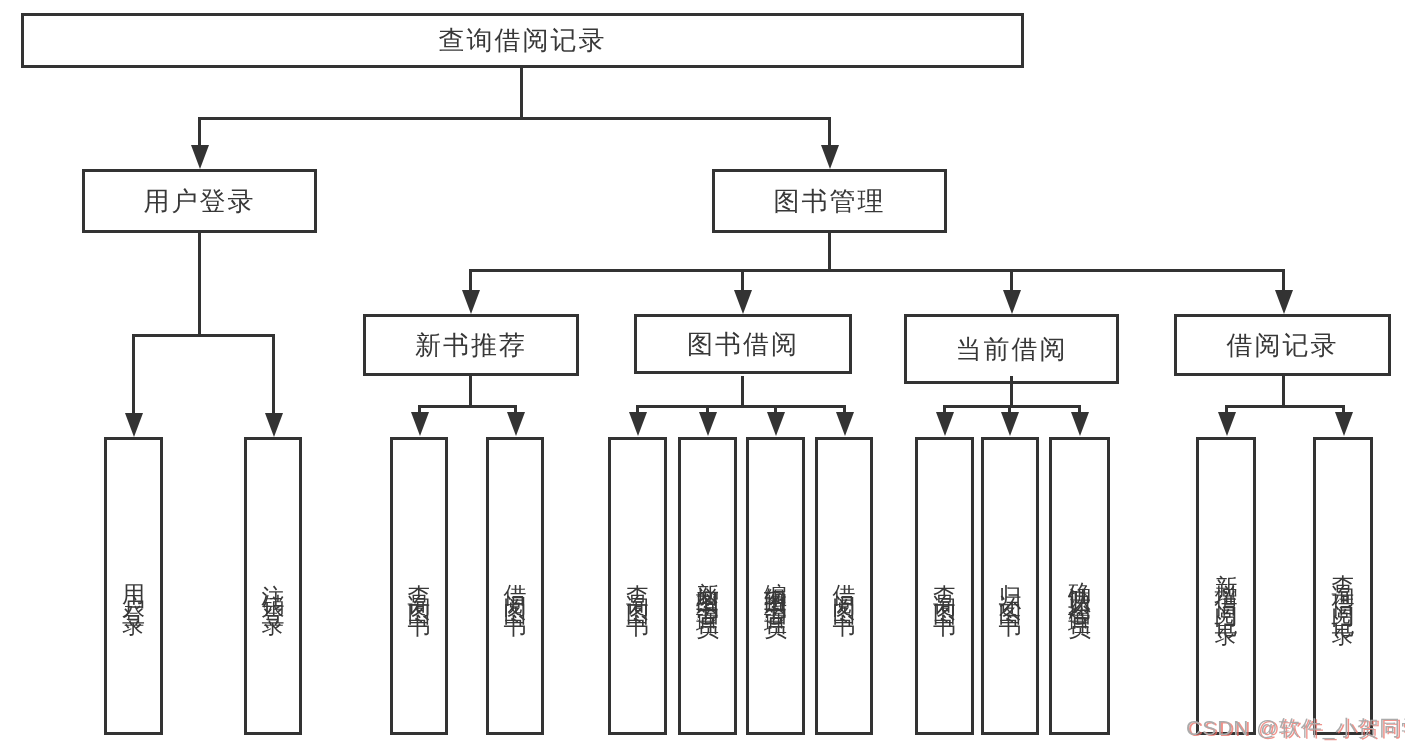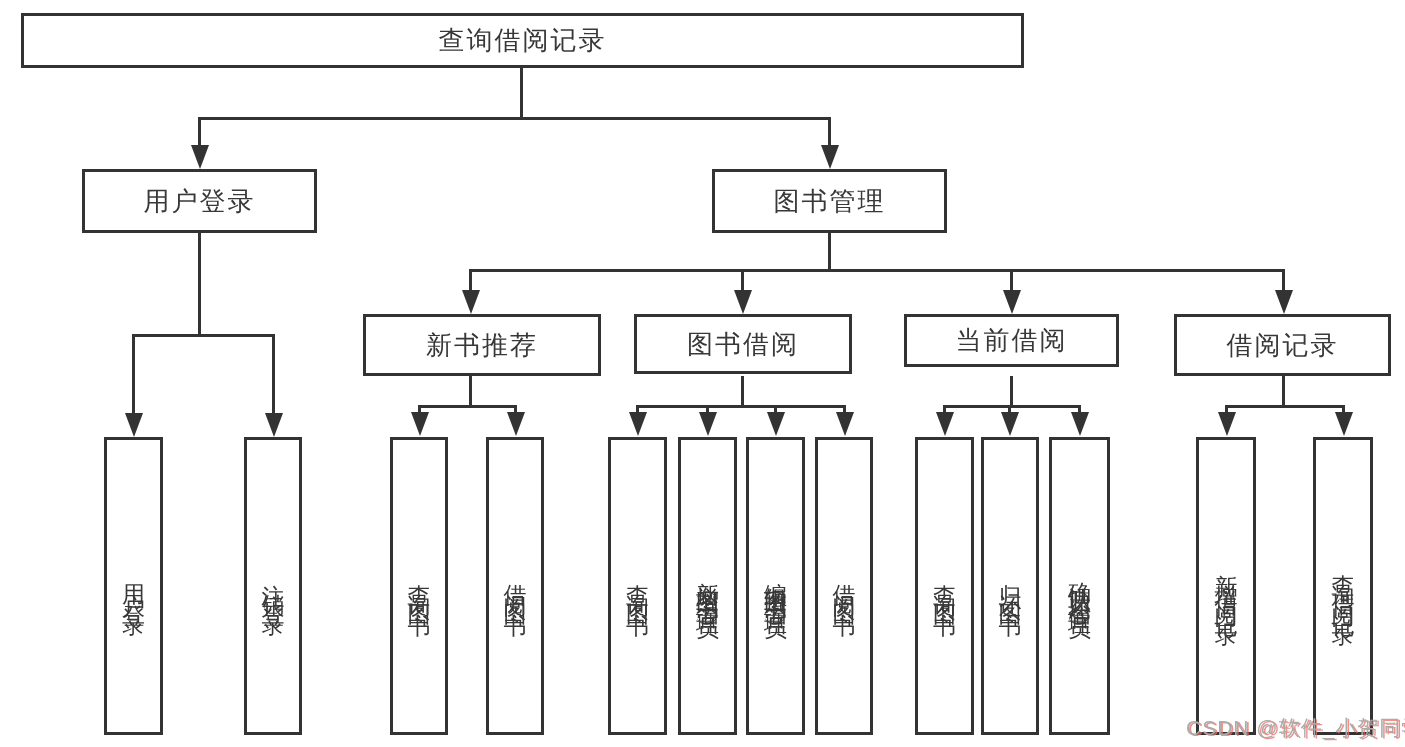--- a/index.html
+++ b/index.html
@@ -72,27 +72,27 @@
   <div class="hline" style="left:469px;top:269px;width:816px;"></div>
   <div class="vline" style="left:469px;top:269px;height:23px;"></div>
   <div class="arrow" style="left:471px;top:290px;"></div>
   <div class="vline" style="left:741px;top:269px;height:23px;"></div>
   <div class="arrow" style="left:743px;top:290px;"></div>
   <div class="vline" style="left:1010px;top:269px;height:23px;"></div>
   <div class="arrow" style="left:1012px;top:290px;"></div>
   <div class="vline" style="left:1282px;top:269px;height:23px;"></div>
   <div class="arrow" style="left:1284px;top:290px;"></div>
 
-  <div class="box hbox" style="left:363px;top:314px;width:238px;height:62px;">
+  <div class="box hbox" style="left:363px;top:314px;width:216px;height:62px;">
     <span>新书推荐</span>
   </div>
   <div class="box hbox" style="left:634px;top:314px;width:218px;height:60px;">
     <span>图书借阅</span>
   </div>
-  <div class="box hbox" style="left:904px;top:314px;width:215px;height:53px;text-align:right;">
+  <div class="box hbox" style="left:904px;top:314px;width:215px;height:70px;text-align:right;">
     <span>当前借阅</span>
   </div>
   <div class="box hbox" style="left:1174px;top:314px;width:217px;height:62px;">
     <span>借阅记录</span>
   </div>
 
   <div class="vline" style="left:469px;top:376px;height:31px;"></div>
   <div class="hline" style="left:418px;top:405px;width:99px;"></div>
   <div class="vline" style="left:418px;top:405px;height:10px;"></div>
   <div class="arrow" style="left:420px;top:412px;"></div>

